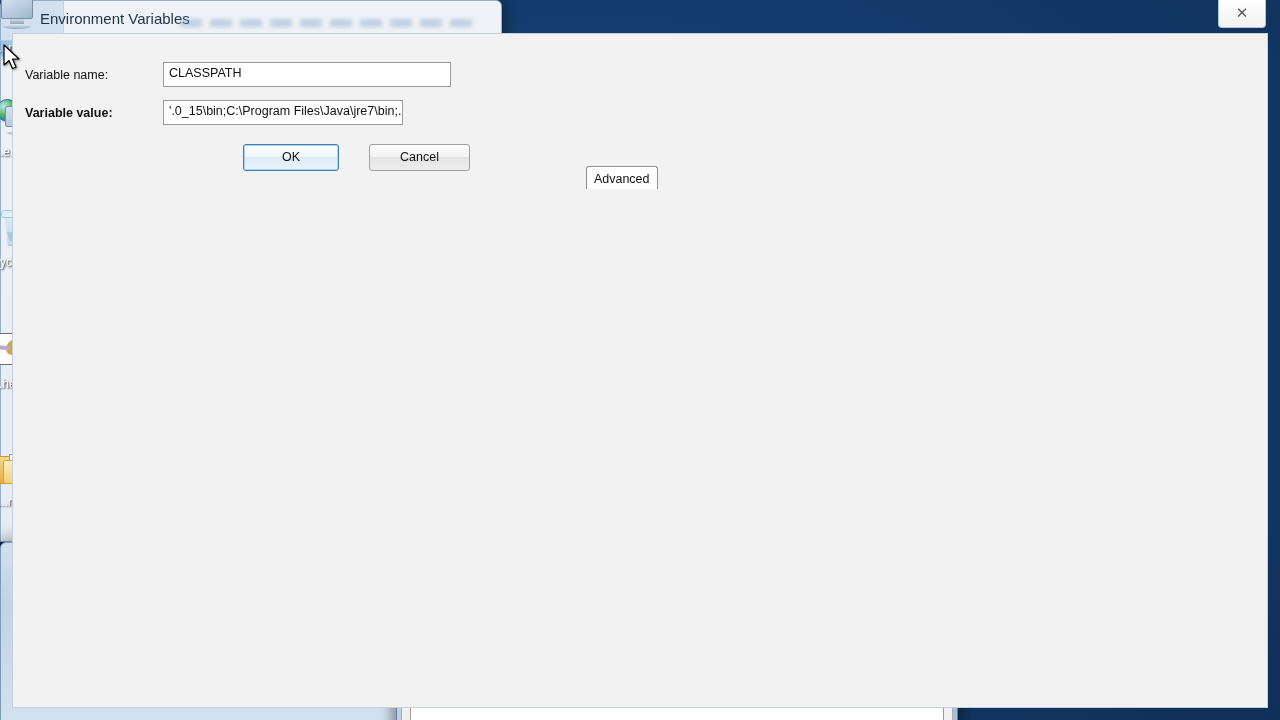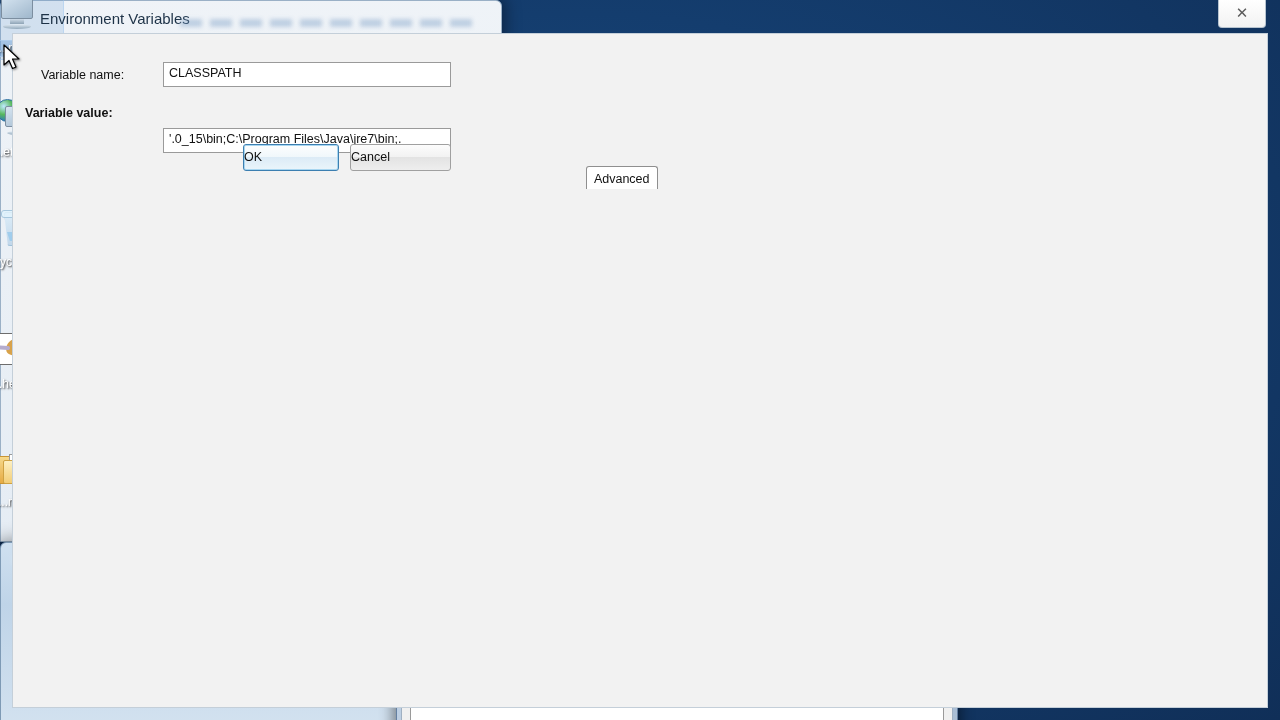--- a/index.html
+++ b/index.html
@@ -384,21 +384,21 @@
   }
 
   
   .btn {
     display: inline-block;
     background: linear-gradient(180deg, #fcfcfc 0%, #f2f2f2 48%, #e3e3e3 50%, #eeeeee 100%);
     border: 1px solid #a0a0a0;
     border-radius: 3px;
     font-size: 12.5px;
     color: #111;
-    text-align: left;
+    text-align: center;
     cursor: default;
     box-sizing: border-box;
   }
   .btn.focused {
     border: 1px solid #3c7fb1;
     box-shadow: 0 0 0 1px #a8d6f0 inset;
     background: linear-gradient(180deg, #fdfefe 0%, #f0f7fb 48%, #dcebf6 50%, #eaf5fb 100%);
   }
 
   
@@ -563,28 +563,28 @@
     <div class="btn" style="position:absolute; left:280px; top:452px; width:96px; height:27px; line-height:25px;">Edit...</div>
     <div class="btn" style="position:absolute; left:387px; top:452px; width:96px; height:27px; line-height:25px;">Delete</div>
   </div>
 
   <div id="editvar">
     <div class="ed-titlebar">
       <div class="ed-title">Edit System Variable</div>
       <div class="ed-close">x</div>
     </div>
     <div class="ed-body">
-      <div class="field-label" style="left:28px; top:34px;">Variable name:</div>
+      <div class="field-label" style="left:12px; top:34px;">Variable name:</div>
       <div class="textbox" style="left:150px; top:28px; width:288px; height:25px;">CLASSPATH</div>
 
       <div class="field-label" style="left:12px; top:72px;font-weight:bold;">Variable value:</div>
-      <div class="textbox" style="left:150px; top:66px; width:288px; height:25px;margin-top:28px;">'.0_15\bin;C:\Program Files\Java\jre7\bin;.</div>
+      <div class="textbox" style="left:150px; top:66px; width:240px; height:25px;">'.0_15\bin;C:\Program Files\Java\jre7\bin;.</div>
 
       <div class="btn focused" style="position:absolute; left:230px; top:110px; width:96px; height:27px; line-height:25px;">OK</div>
-      <div class="btn" style="position:absolute; left:337px; top:110px; width:101px; height:27px; line-height:25px;">Cancel</div>
+      <div class="btn" style="position:absolute; left:356px; top:110px; width:101px; height:27px; line-height:25px;">Cancel</div>
     </div>
   </div>
 
   <svg id="cursor" width="22" height="30" viewBox="0 0 22 30" style="left:3px; top:44px;">
     <polygon points="1,1 1,21 6,16.5 9.5,24.5 13,23 9.5,15 16,15" fill="#ffffff" stroke="#000000" stroke-width="1.2" stroke-linejoin="round"></polygon>
   </svg>
 
 </div>
 
 </body></html>

